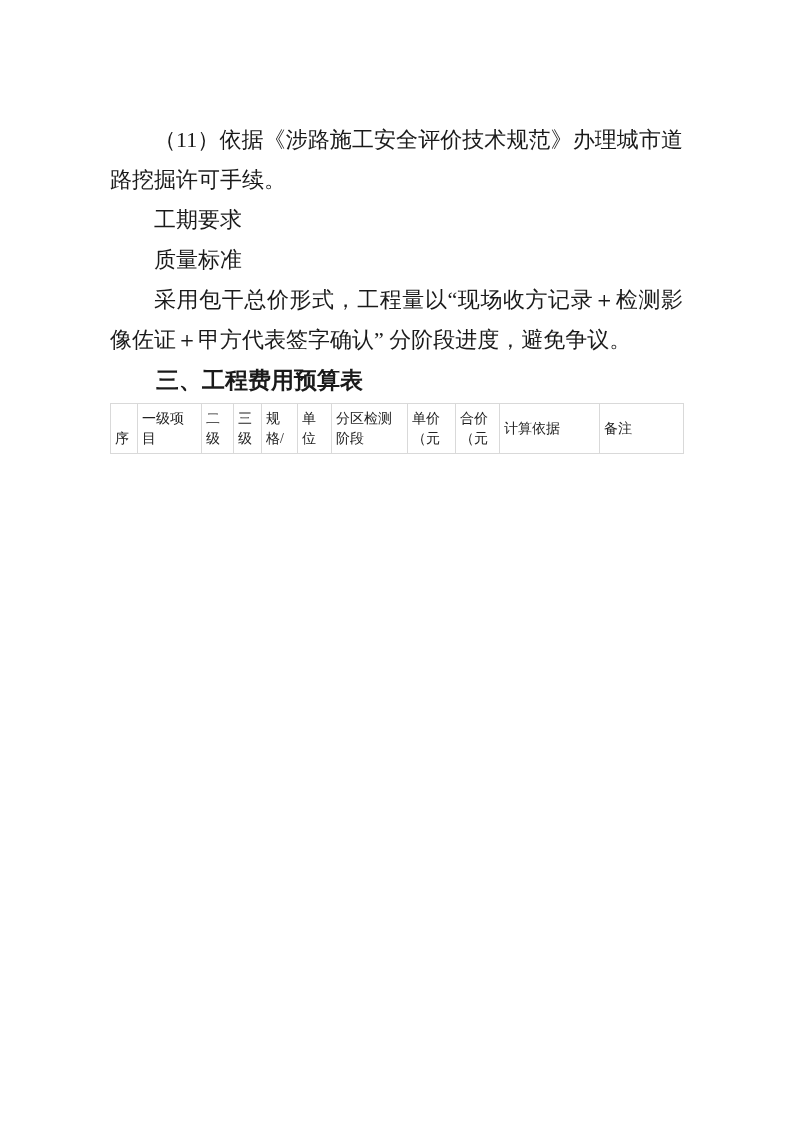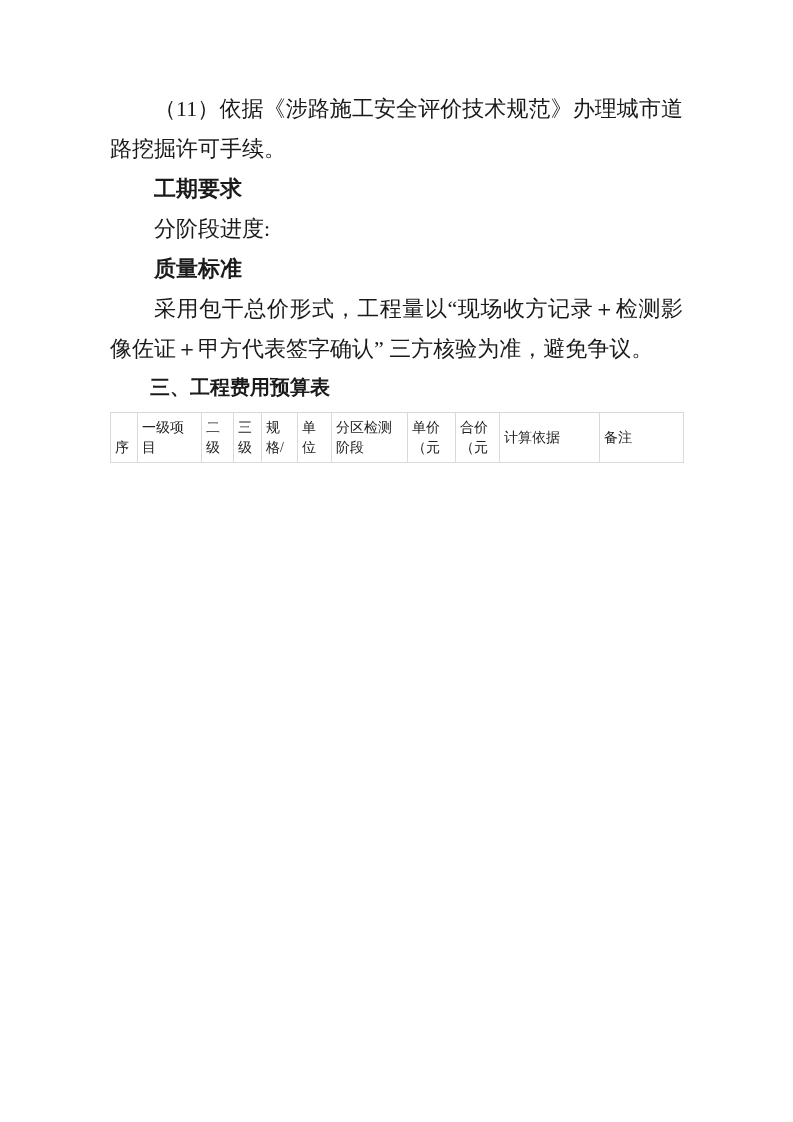--- a/index.html
+++ b/index.html
@@ -15,36 +15,36 @@
     background: #ffffff;
     overflow: hidden;
     font-family: "Liberation Serif", serif;
     color: #1a1a1a;
   }
   .doc {
     position: absolute;
     left: 110px;
     top: 0;
     width: 573px;
-    padding-top: 89px;
+    padding-top: 120px;
   }
   .para {
     margin: 0;
     font-size: 22px;
     line-height: 40px;
     text-align: justify;
     text-indent: 2em;
   }
   .heading {
-    font-weight: bold;
+    font-weight: normal;
   }
   .section-heading {
-    font-family: Liberation Mono, monospace;
+    font-family: Liberation Sans, sans-serif;
     font-weight: bold;
-    font-size: 20px;
+    font-size: 23px;
   }
   table.budget {
     border-collapse: collapse;
     table-layout: fixed;
     width: 573px;
     margin-top: 3px;
   }
   table.budget tr {
     height: 50px;
   }
@@ -64,23 +64,22 @@
   }
 </style>
 </head>
 <body>
 
 <div class="page">
   <div class="doc">
 
     <p class="para">（11）依据《涉路施工安全评价技术规范》办理城市道路挖掘许可手续。</p>
     <p class="para heading">工期要求</p>
-    <p class="para">分阶段进度:</p>
     <p class="para heading">质量标准</p>
-    <p class="para">采用包干总价形式，工程量以“现场收方记录＋检测影像佐证＋甲方代表签字确认” 三方核验为准，避免争议。</p>
+    <p class="para">采用包干总价形式，工程量以“现场收方记录＋检测影像佐证＋甲方代表签字确认” 分阶段进度，避免争议。</p>
     <p class="para section-heading">三、工程费用预算表</p>
 
     <table class="budget">
       <colgroup>
         <col style="width:27px">
         <col style="width:64px">
         <col style="width:32px">
         <col style="width:28px">
         <col style="width:36px">
         <col style="width:34px">

